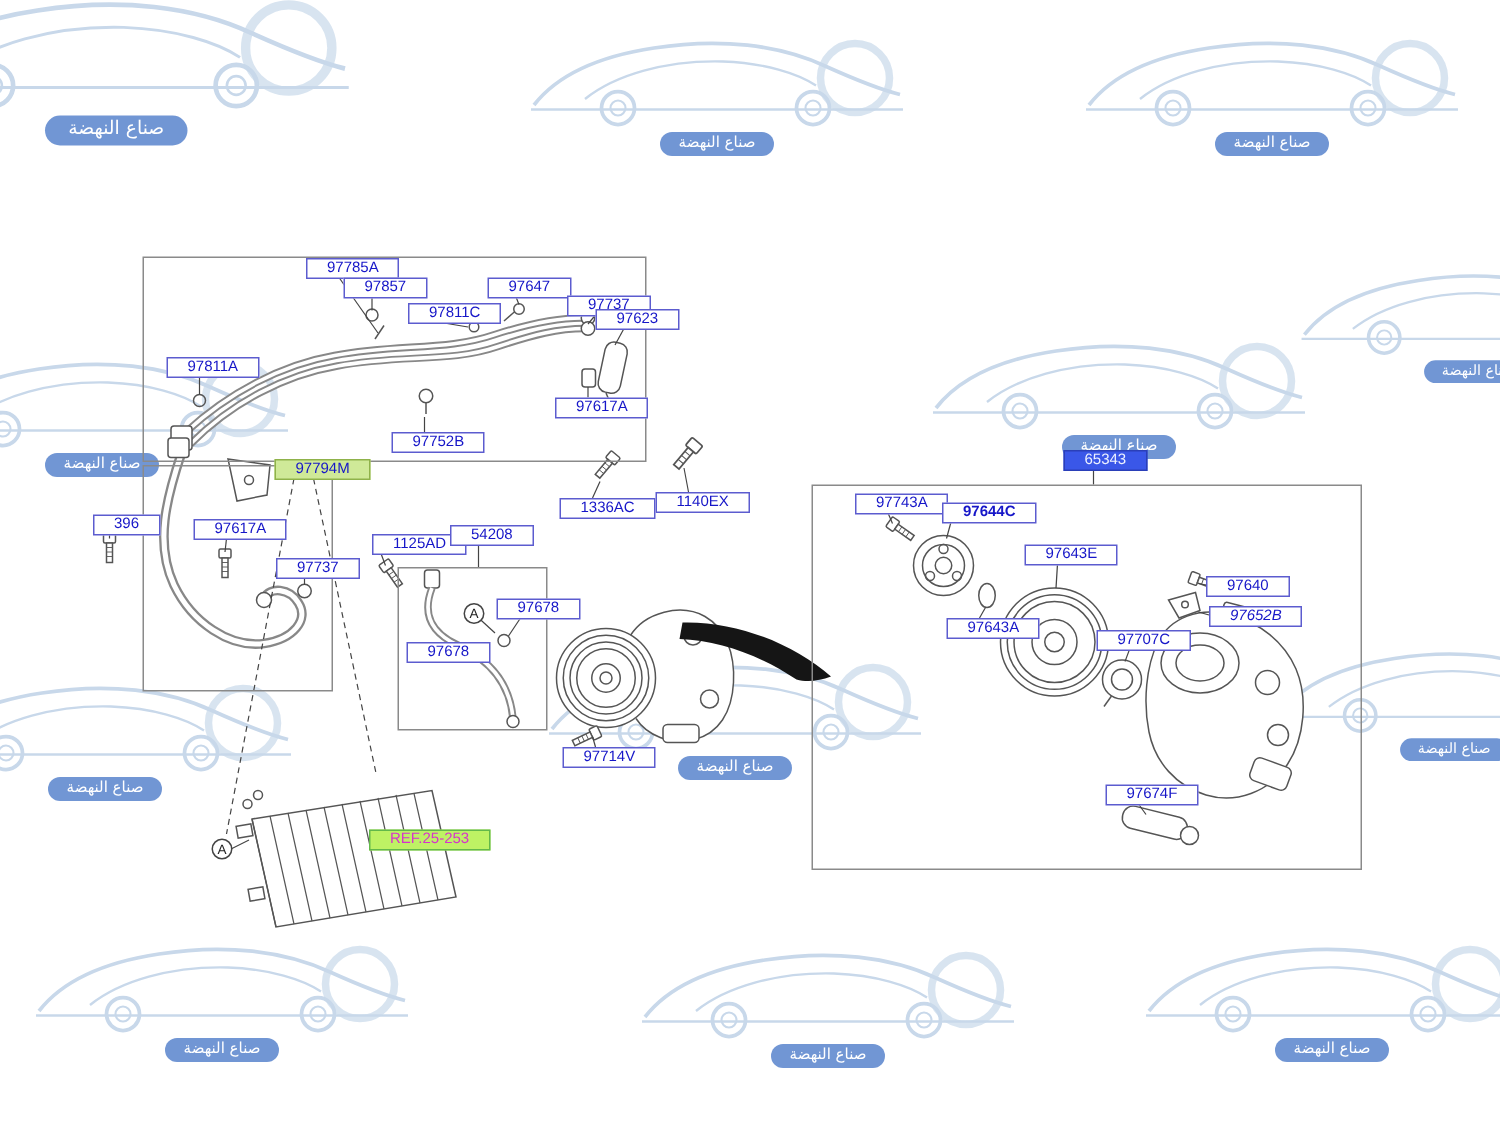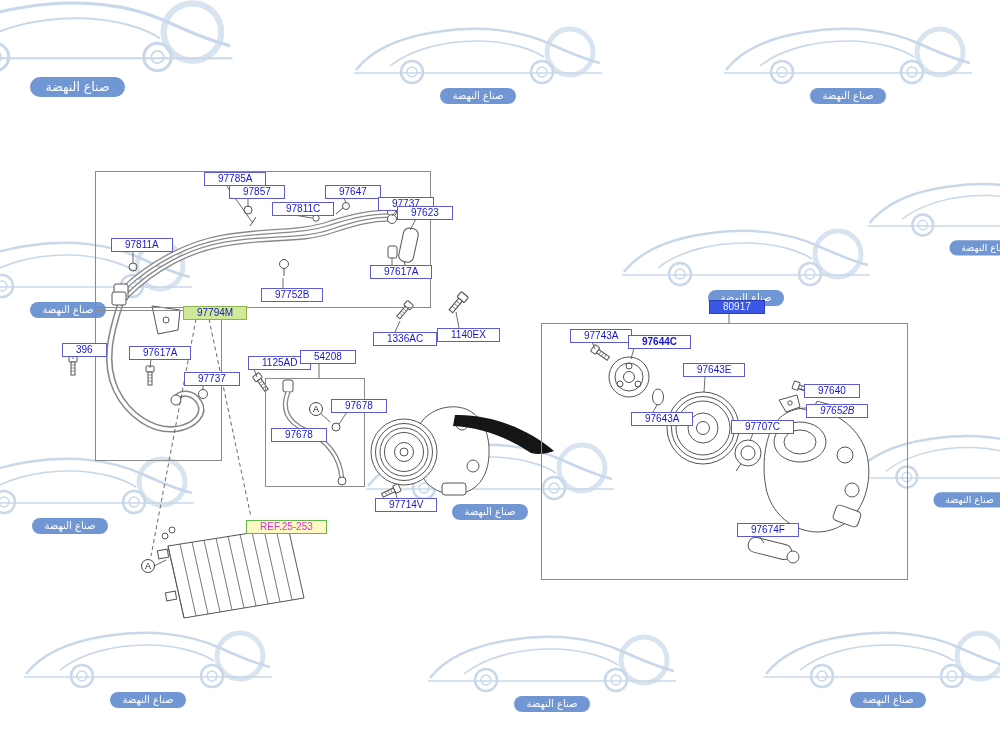--- a/index.html
+++ b/index.html
@@ -17,21 +17,21 @@
 
   
   .art { position:absolute; left:0; top:0; z-index:1; }
 
   .group-box { position:absolute; border:1px solid #8a8a8a; z-index:2; background:transparent; }
 
   .part-label { position:absolute; z-index:3; border:1px solid #5c5ccf; background:#fff; color:#1616c8;
                 font-size:10px; line-height:12px; padding:0 13px; white-space:nowrap; cursor:pointer; }
   .part-label.part { background:#cfe998; border-color:#8fb24a; }
   .part-label.selected { background:#3a57e8; color:#eef2ff; border-color:#2a3fb8; }
-  .part-label.ref { background:#fef9c3; color:#d633cc; border-color:#62b84a; }
+  .part-label.ref { background:#bef264; color:#d633cc; border-color:#62b84a;margin-top:33px; }
 
   .marker { position:absolute; z-index:3; width:14px; height:14px; border:1px solid #444; border-radius:50%;
             background:#fff; color:#222; font-size:9px; line-height:12px; text-align:center; }
 </style>
 </head>
 <body>
 
 <div class="stage">
 
   <div class="watermark-layer" id="watermark-layer">
@@ -401,21 +401,21 @@
       <div class="part-label" style="left: 437px; top: 328px;">1140EX</div>
       <div class="part-label" style="left: 62px; top: 343px;">396</div>
       <div class="part-label" style="left: 129px; top: 346px;">97617A</div>
       <div class="part-label" style="left: 248px; top: 356px; text-align: center;">1125AD</div>
       <div class="part-label" style="left: 300px; top: 350px;">54208</div>
       <div class="part-label" style="left: 184px; top: 372px;">97737</div>
       <div class="part-label" style="left: 331px; top: 399px;">97678</div>
       <div class="part-label" style="left: 271px; top: 428px;">97678</div>
       <div class="part-label" style="left: 375px; top: 498px; text-align: center;">97714V</div>
       <div class="part-label ref" style="left: 246px; top: 520px;">REF.25-253</div>
-      <div class="part-label selected" style="left: 709px; top: 300px;">80917</div>
+      <div class="part-label selected" style="left: 709px; top: 300px;">65343</div>
       <div class="part-label" style="left: 570px; top: 329px;">97743A</div>
       <div class="part-label" style="left: 628px; top: 335px; font-weight: bold;">97644C</div>
       <div class="part-label" style="left: 683px; top: 363px;">97643E</div>
       <div class="part-label" style="left: 631px; top: 412px;">97643A</div>
       <div class="part-label" style="left: 804px; top: 384px;">97640</div>
       <div class="part-label" style="left: 806px; top: 404px; font-style: italic;">97652B</div>
       <div class="part-label" style="left: 731px; top: 420px;">97707C</div>
       <div class="part-label" style="left: 737px; top: 523px;">97674F</div>
       <div class="marker" style="left: 309px; top: 402px;">A</div>
       <div class="marker" style="left: 141px; top: 559px;">A</div>

